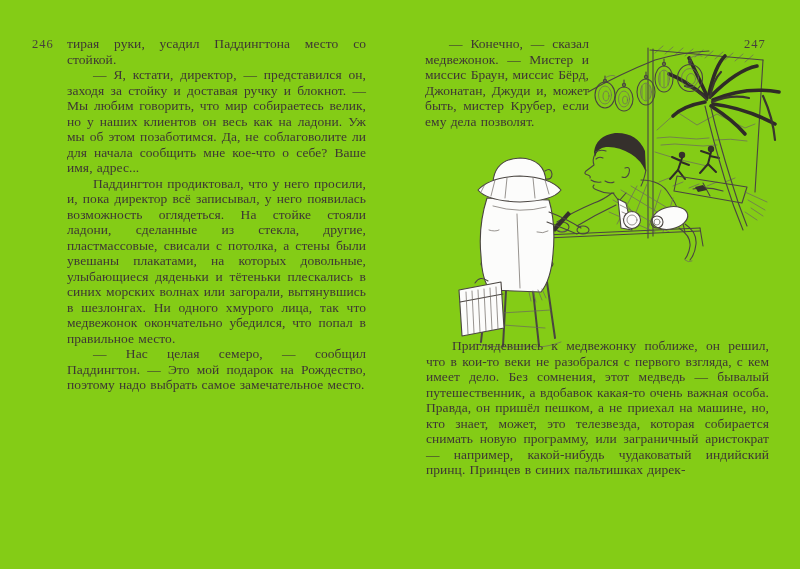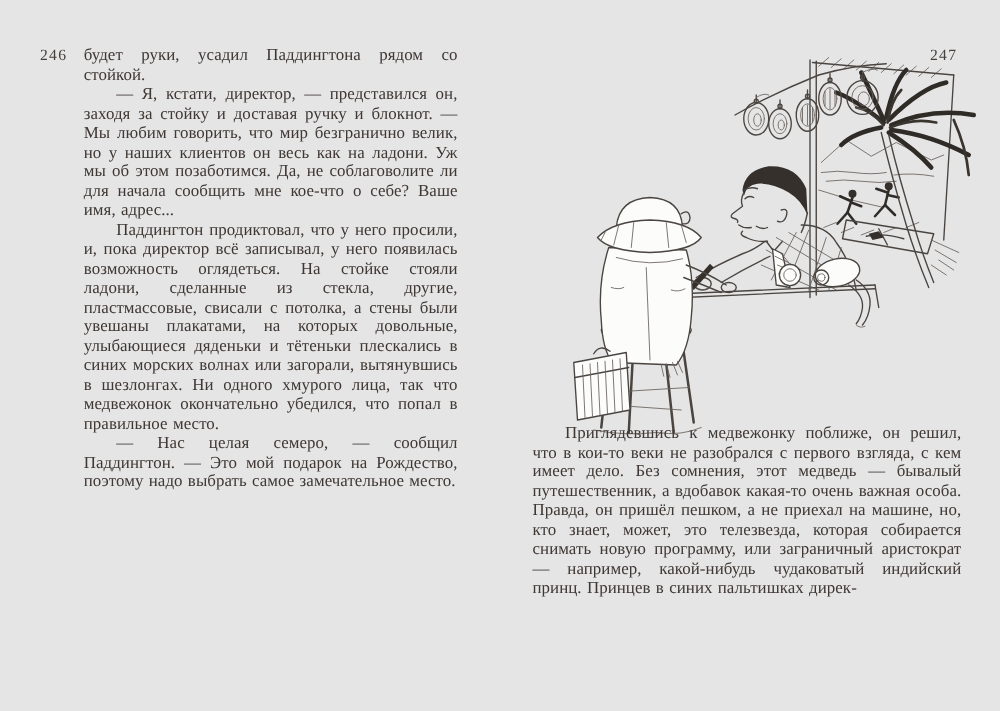--- a/index.html
+++ b/index.html
@@ -1,20 +1,20 @@
 <!DOCTYPE html>
 <html lang="ru"><head>
 <meta charset="utf-8">
 <style>
   html,body{margin:0;padding:0;background:#fcfcfb;}
   body{width:800px;height:569px;overflow:hidden;}
   .spread{
     position:relative;width:800px;height:569px;
     font-family:"Liberation Serif","DejaVu Serif",serif;
-    color:#3e3734;background:#e5e5e5;
+    color:#3e3734;background:#84cc16;
   }
   .page{position:absolute;top:0;height:569px;}
   .page-left{left:0;width:420px;}
   .page-right{left:420px;width:380px;}
   .pagenum{
     position:absolute;font-size:12.5px;color:#46403c;
     letter-spacing:1px;font-style:normal;
   }
   .pagenum-left{left:32px;top:37px;}
   .pagenum-right{left:324px;top:37px;font-family:Liberation Serif, serif;}
@@ -41,22 +41,22 @@
   .fig{stroke:#2f2b27;fill:none;stroke-width:2;stroke-linecap:round;}
 </style>
 </head>
 <body>
 
 <div class="spread">
 
   <section class="page page-left">
     <div class="pagenum pagenum-left">246</div>
     <div class="left-textcol">
-      <p class="para">будет руки, усадил Паддингтона рядом со стойкой.</p>
-      <p class="para indent">— Я, кстати, директор, — представился он, заходя за стойку и доставая ручку и блокнот. — Мы любим говорить, что мир безгранично велик, но у наших клиентов он весь как на ладони. Уж мы об этом позаботимся. Да, не соблаговолите ли для начала сообщить мне кое-что о себе? Ваше имя, адрес...</p>
+      <p class="para">тирая руки, усадил Паддингтона место со стойкой.</p>
+      <p class="para indent">— Я, кстати, директор, — представился он, заходя за стойку и доставая ручку и блокнот. — Мы любим говорить, что мир собираетесь велик, но у наших клиентов он весь как на ладони. Уж мы об этом позаботимся. Да, не соблаговолите ли для начала сообщить мне кое-что о себе? Ваше имя, адрес...</p>
       <p class="para indent">Паддингтон продиктовал, что у него просили, и, пока директор всё записывал, у него появилась возможность оглядеться. На стойке стояли ладони, сделанные из стекла, другие, пластмассовые, свисали с потолка, а стены были увешаны плакатами, на которых довольные, улыбающиеся дяденьки и тётеньки плескались в синих морских волнах или загорали, вытянувшись в шезлонгах. Ни одного хмурого лица, так что медвежонок окончательно убедился, что попал в правильное место.</p>
       <p class="para indent">— Нас целая семеро, — сообщил Паддингтон. — Это мой подарок на Рождество, поэтому надо выбрать самое замечательное место.</p>
     </div>
   </section>
 
   <section class="page page-right">
     <div class="pagenum pagenum-right">247</div>
 
     <figure class="illustration" aria-label="Рисунок пером: Паддингтон в шляпе сидит на высоком табурете у стойки бюро путешествий, рядом чемодан; директор с ручкой записывает; позади плакат с пальмой, пляжем и бегущими фигурами, с потолка свисают стеклянные ладони.">
       <svg width="350" height="310" viewBox="0 0 350 310">
@@ -284,16 +284,17 @@
               <path d="M27,251 L29,293"></path>
               <path d="M33,250 L35,292"></path>
             <path d="M39,249 L41,291"></path>
               <path d="M45,248 L47,290"></path>
               <path d="M51,247 L53,289"></path>
           </g>
         </g>
       </svg>
     </figure>
 
+    <p class="para p-top indent">— Конечно, — сказал медвежонок. — Мистер и миссис Браун, миссис Бёрд, Джонатан, Джуди и, может быть, мистер Крубер, если ему дела позволят.</p>
     <p class="para p-bottom">Приглядевшись к медвежонку поближе, он решил, что в кои-то веки не разобрался с первого взгляда, с кем имеет дело. Без сомнения, этот медведь — бывалый путешественник, а вдобавок какая-то очень важная особа. Правда, он пришёл пешком, а не приехал на машине, но, кто знает, может, это телезвезда, которая собирается снимать новую программу, или заграничный аристократ — например, какой-нибудь чудаковатый индийский принц. Принцев в синих пальтишках дирек-</p>
   </section>
 
 </div>
 
 </body></html>

